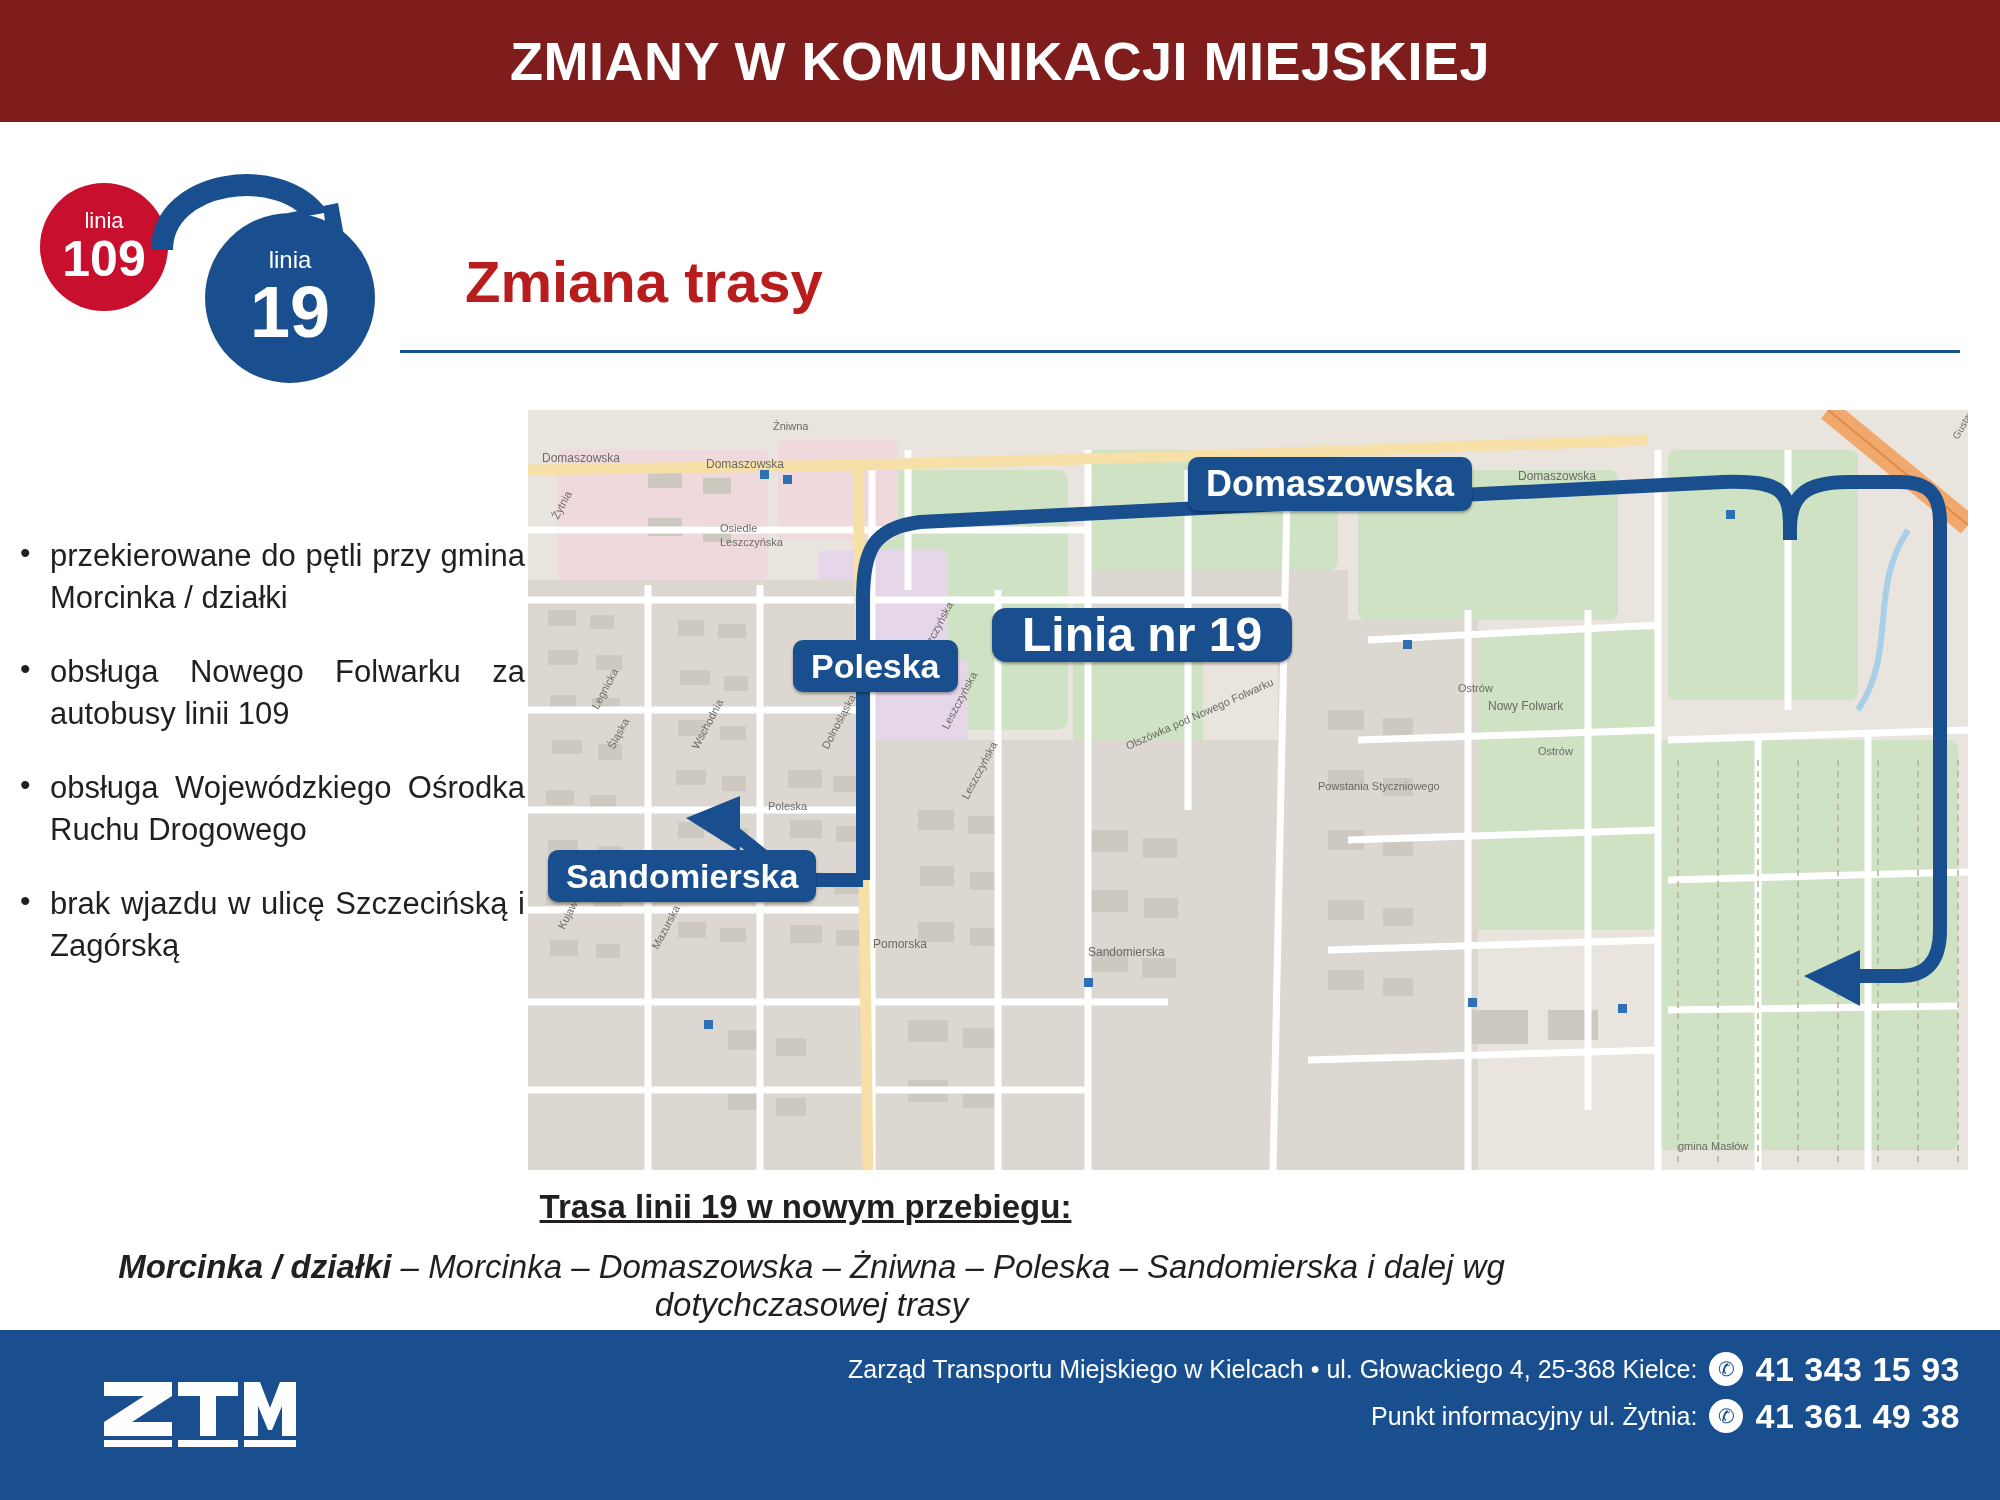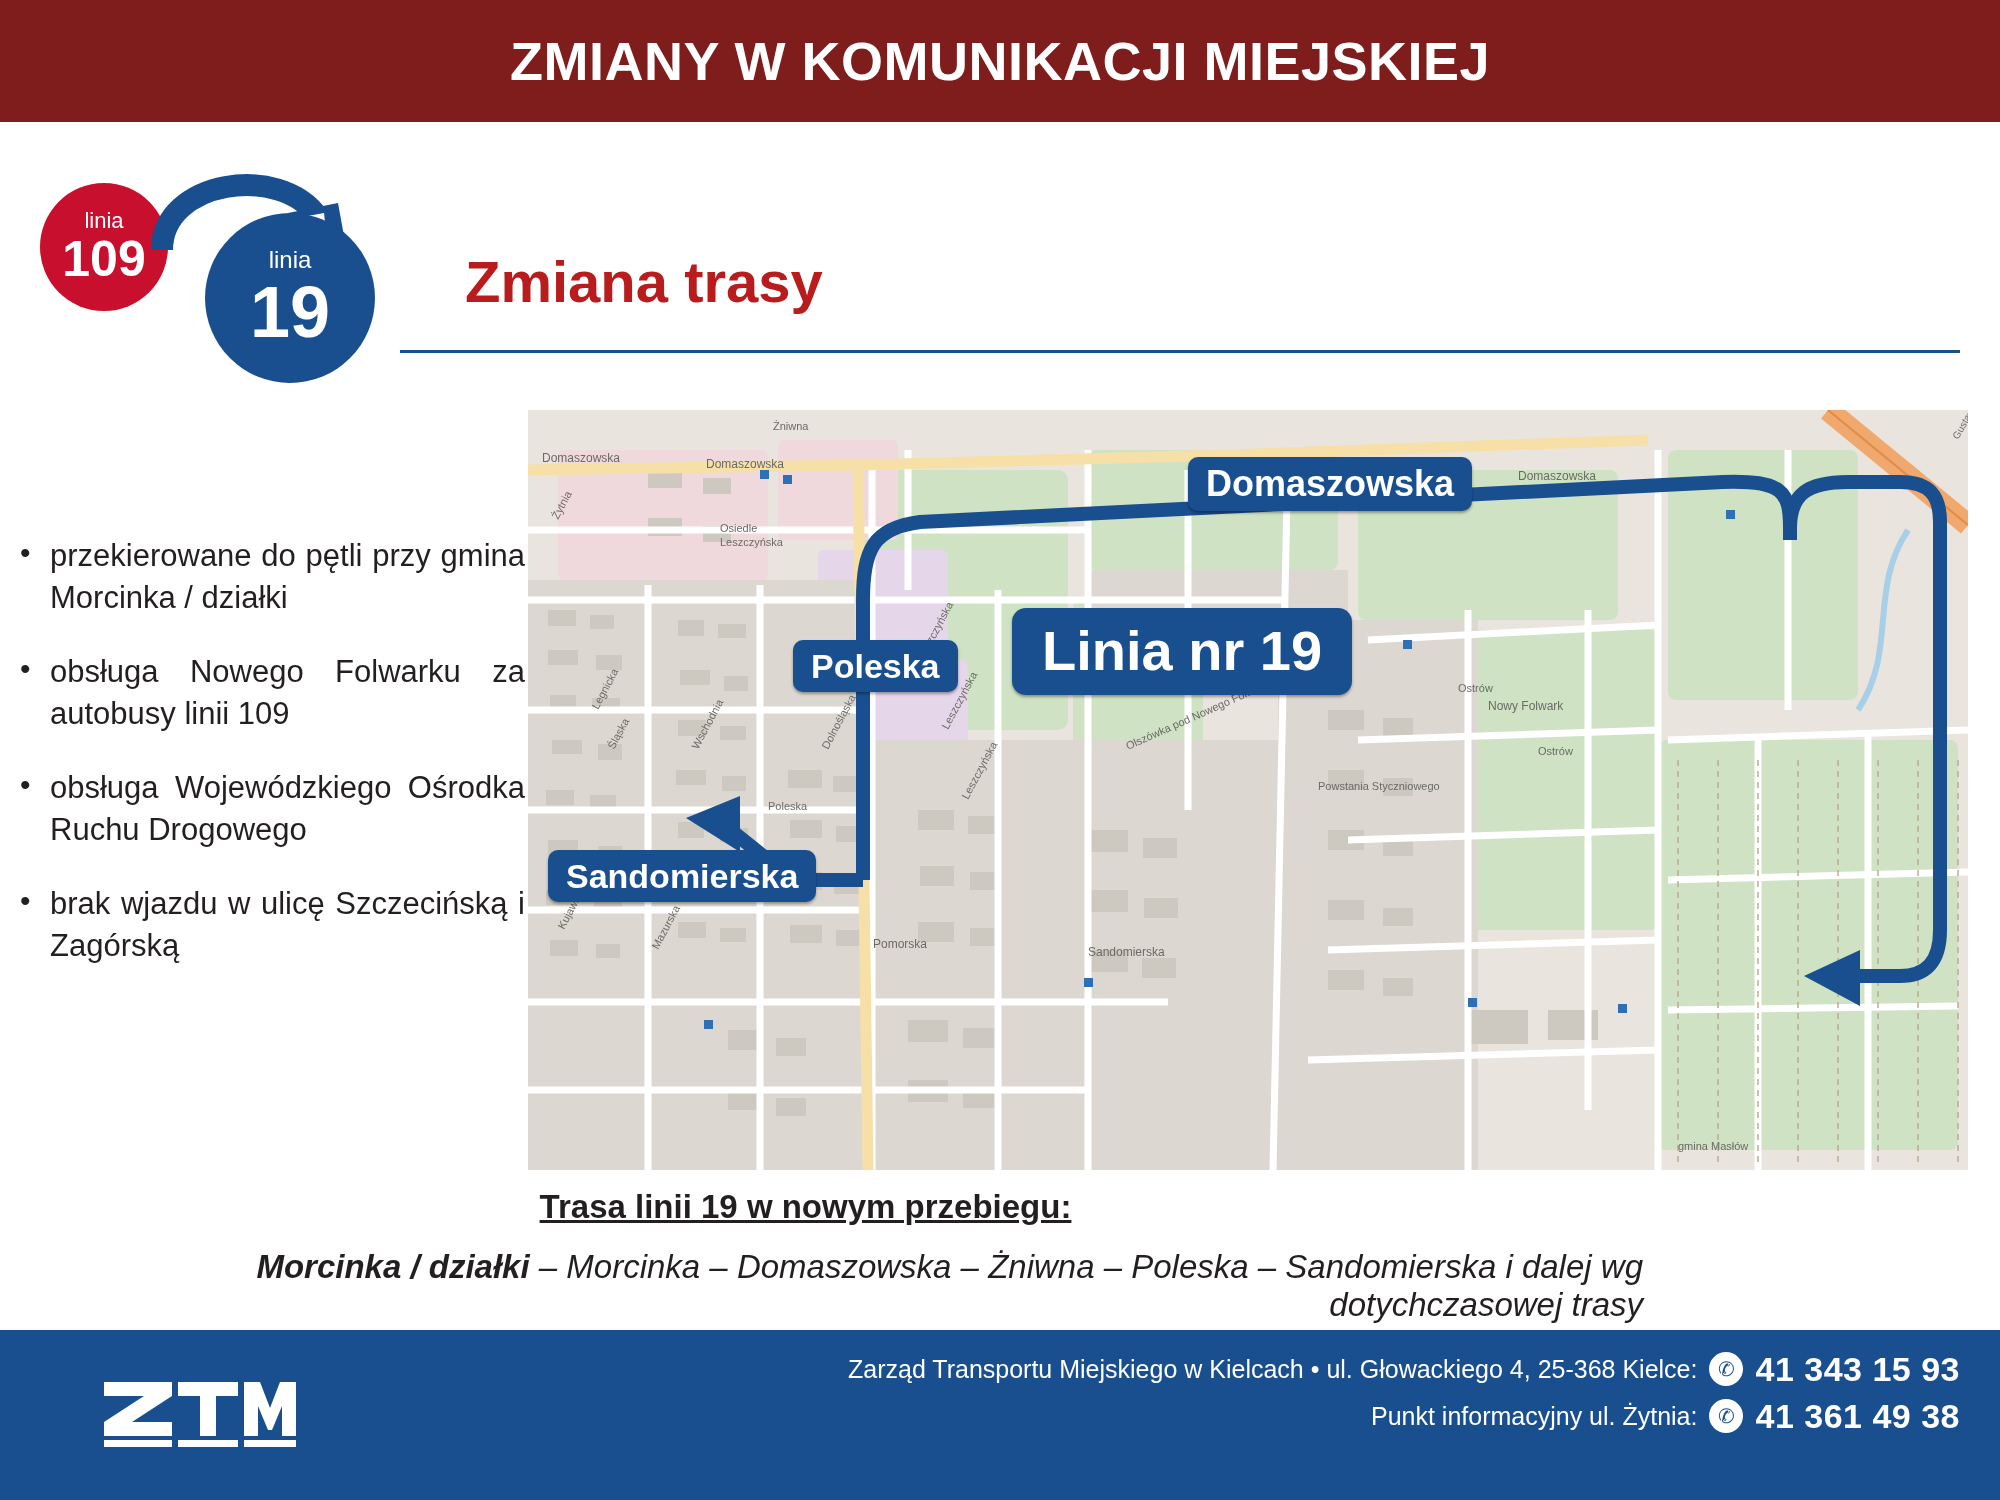--- a/index.html
+++ b/index.html
@@ -135,43 +135,42 @@
     font-weight: bold;
     border-radius: 10px;
     padding: 7px 18px;
     white-space: nowrap;
     line-height: 1.12;
     box-shadow: 0 2px 3px rgba(0,0,0,0.35);
   }
   .lbl-domaszowska { left: 660px; top: 47px;  font-size: 36px; }
   .lbl-poleska     { left: 265px; top: 230px; font-size: 34px; }
   .lbl-sandomierska{ left: 20px;  top: 440px; font-size: 34px; }
-  .lbl-linia19     { left: 484px; top: 198px; font-size: 56px; padding: 12px 30px; border-radius: 14px;}
+  .lbl-linia19     { left: 464px; top: 198px; font-size: 48px; padding: 0 30px; border-radius: 14px;}
   .lbl-morcinka    { left: 840px; top: 480px; font-size: 36px; text-align: center; }
 
   
   .route-head {
     position: absolute;
     left: 0; top: 1188px;
     width: 1611px;
     text-align: center;
     font-size: 33px;
     font-weight: bold;
     color: #231f20;
     text-decoration: underline;
   }
   .route-line {
     position: absolute;
     left: 0; top: 1248px;
     width: 1623px;
-    text-align: right;
+    text-align: center;
     font-size: 33px;
     font-style: italic;
     color: #231f20;
-    padding-left: 20px;
   }
   .route-line b { font-weight: bold; }
 
   
   .footer {
     position: absolute;
     left: 0; top: 1330px;
     width: 2000px; height: 193px;
     background: #1a4f8f;
     color: #ffffff;

